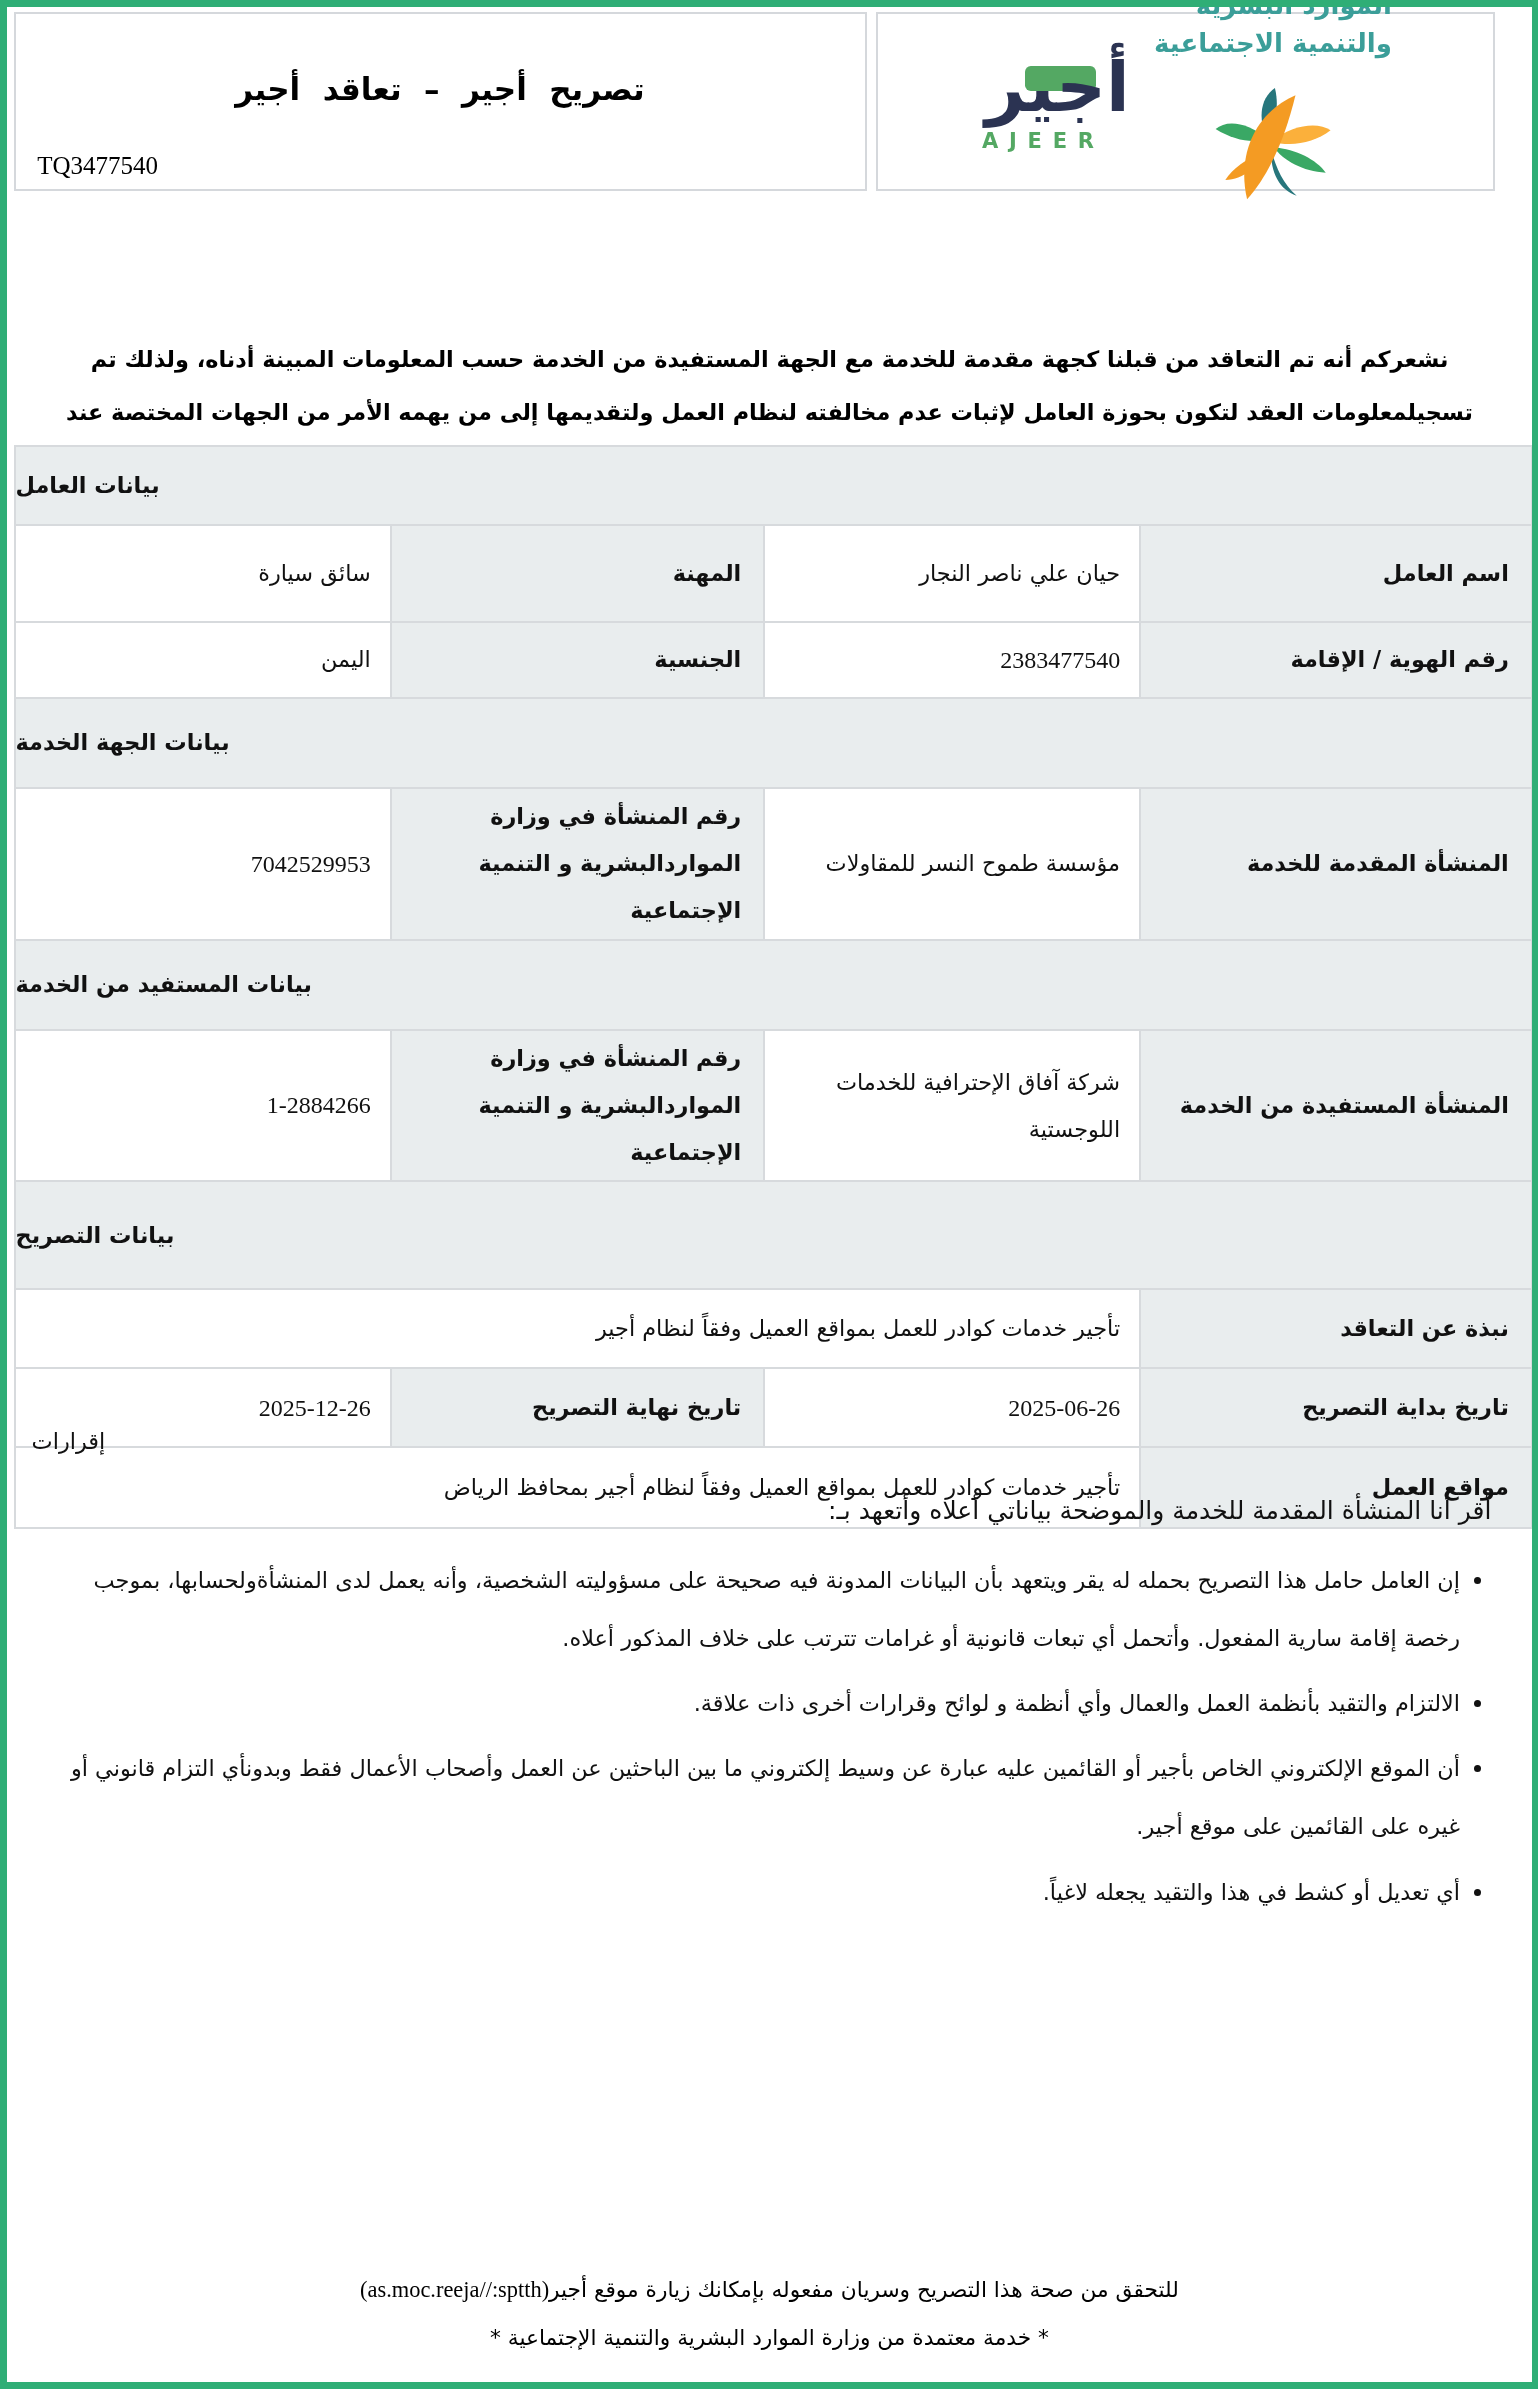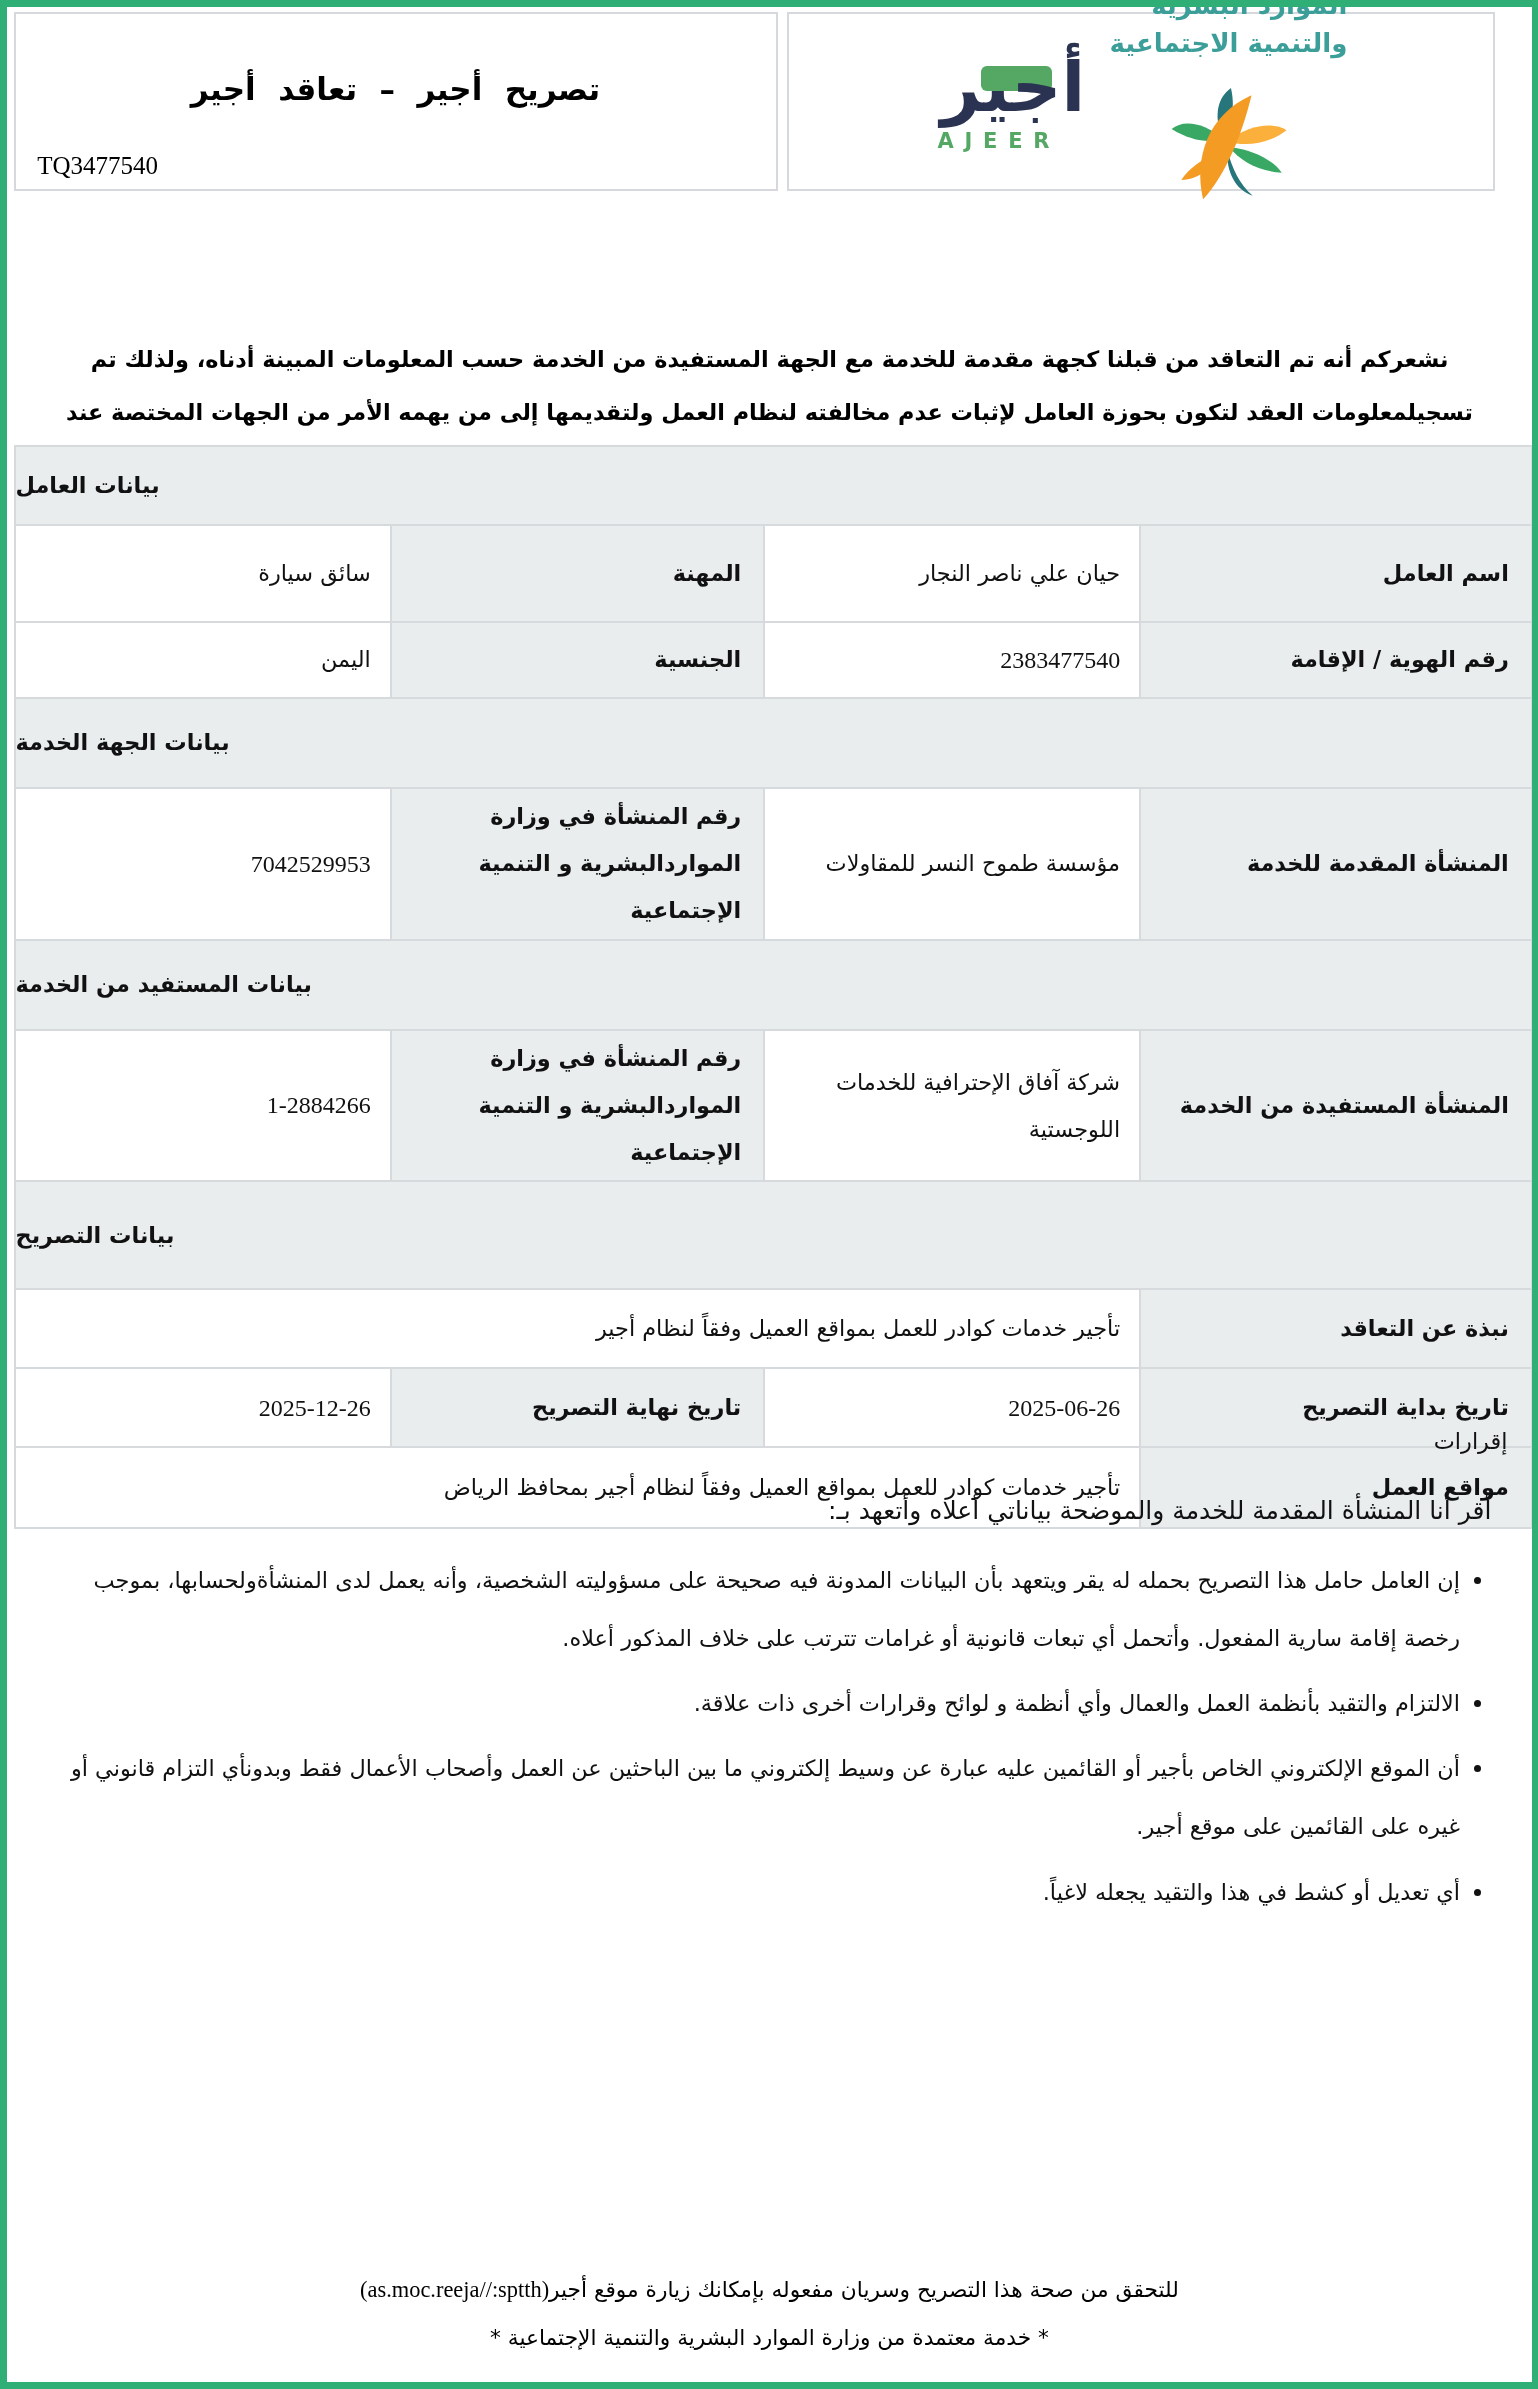--- a/index.html
+++ b/index.html
@@ -12,21 +12,21 @@
   .page {
     position:relative;
     width:1539px; height:2389px;
     background:#fff;
     border:7.2px solid #2FAE76;
     overflow:hidden;
   }
   
   .hdr { position:absolute; top:5px; left:6.5px; right:37px; height:179px; display:flex; gap:9.4px; }
   .hdr-box { border:2.9px solid #D5D8DC; background:#fff; position:relative; }
-  .hdr-left { width:764px; display:flex; align-items:center; justify-content:center; }
+  .hdr-left { width:853px; display:flex; align-items:center; justify-content:center; }
   .doc-title {
     direction:rtl; font-size:31px; font-weight:bold; word-spacing:11.6px;
     margin-top:-24.6px; color:#000;
   }
   .tq {
     position:absolute; left:21.7px; bottom:8.7px;
     font-family:"Liberation Serif", serif; font-size:25px; color:#000;
   }
   .hdr-right { flex:1; display:flex; align-items:center; justify-content:center; gap:20px; }
   
@@ -50,21 +50,21 @@
     border-collapse:collapse; direction:rtl;
     font-size:22.4px;
   }
   table.permit td { border:2.2px solid #D7DADD; vertical-align:middle; line-height:2.1; }
   td.sec { background:#E9EDEE; text-align:left; font-weight:bold; }
   td.lbl { background:#E9EDEE; font-weight:bold; text-align:right; padding:4.3px 21.7px; }
   td.val { background:#fff; text-align:right; padding:4.3px 19px; }
   .num { direction:ltr; unicode-bidi:embed; font-family:"Liberation Serif", serif; font-size:24px; }
   
   .decls { position:absolute; top:1421px; left:24.6px; right:24.6px; direction:rtl; }
-  .decl-title { text-align:right; font-size:22.4px; font-weight:normal; }
+  .decl-title { text-align:left; font-size:22.4px; font-weight:normal; }
   .decl-intro { text-align:right; font-size:25px; margin:42px 16px 0 0; }
   .decl-list { margin:26px 20px 0 0; padding-right:27.4px; font-size:22.4px; line-height:58px; }
   .decl-list li { margin-bottom:7.2px; }
   
   .footer { position:absolute; left:0; right:0; bottom:32px; direction:rtl; text-align:center; font-size:21.7px; color:#000; }
   .footer .line2 { margin-top:21.7px; }
   .url { direction:ltr; unicode-bidi:embed; font-family:"Liberation Serif", serif; font-size:22.4px; }
 </style>
 </head>
 <body>

